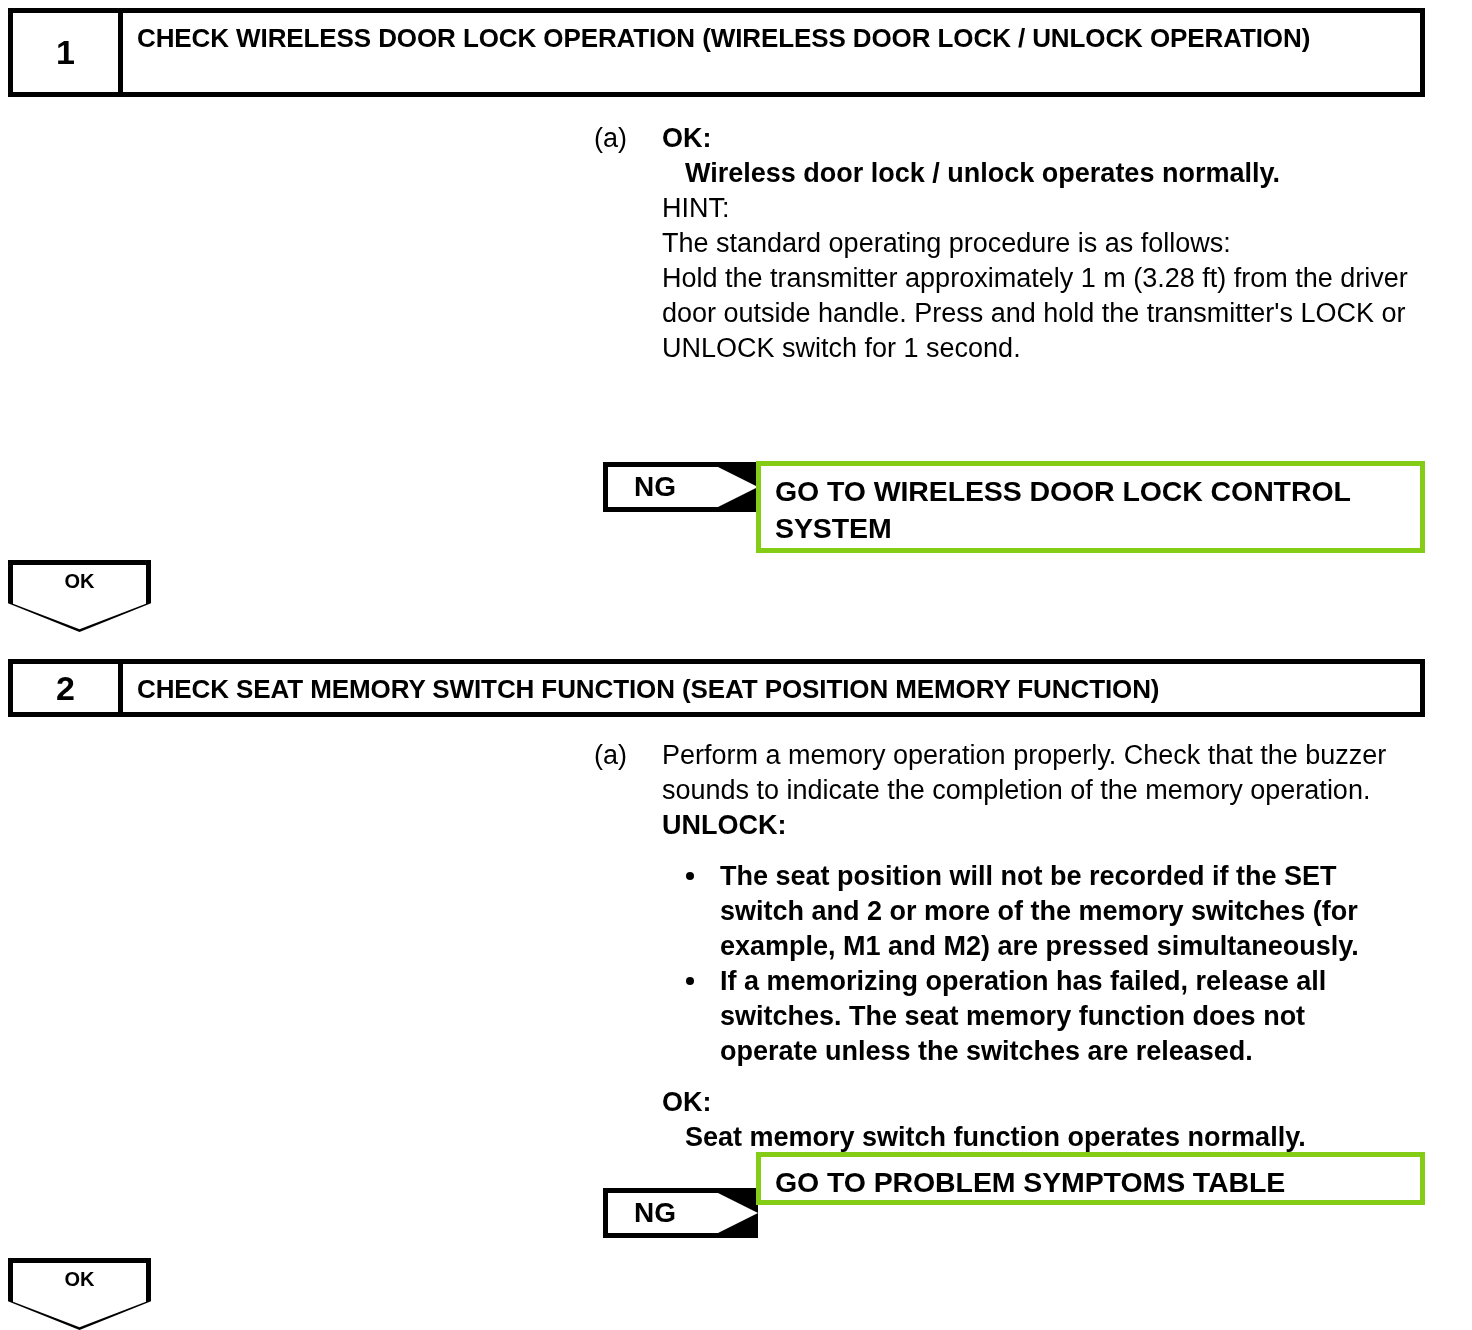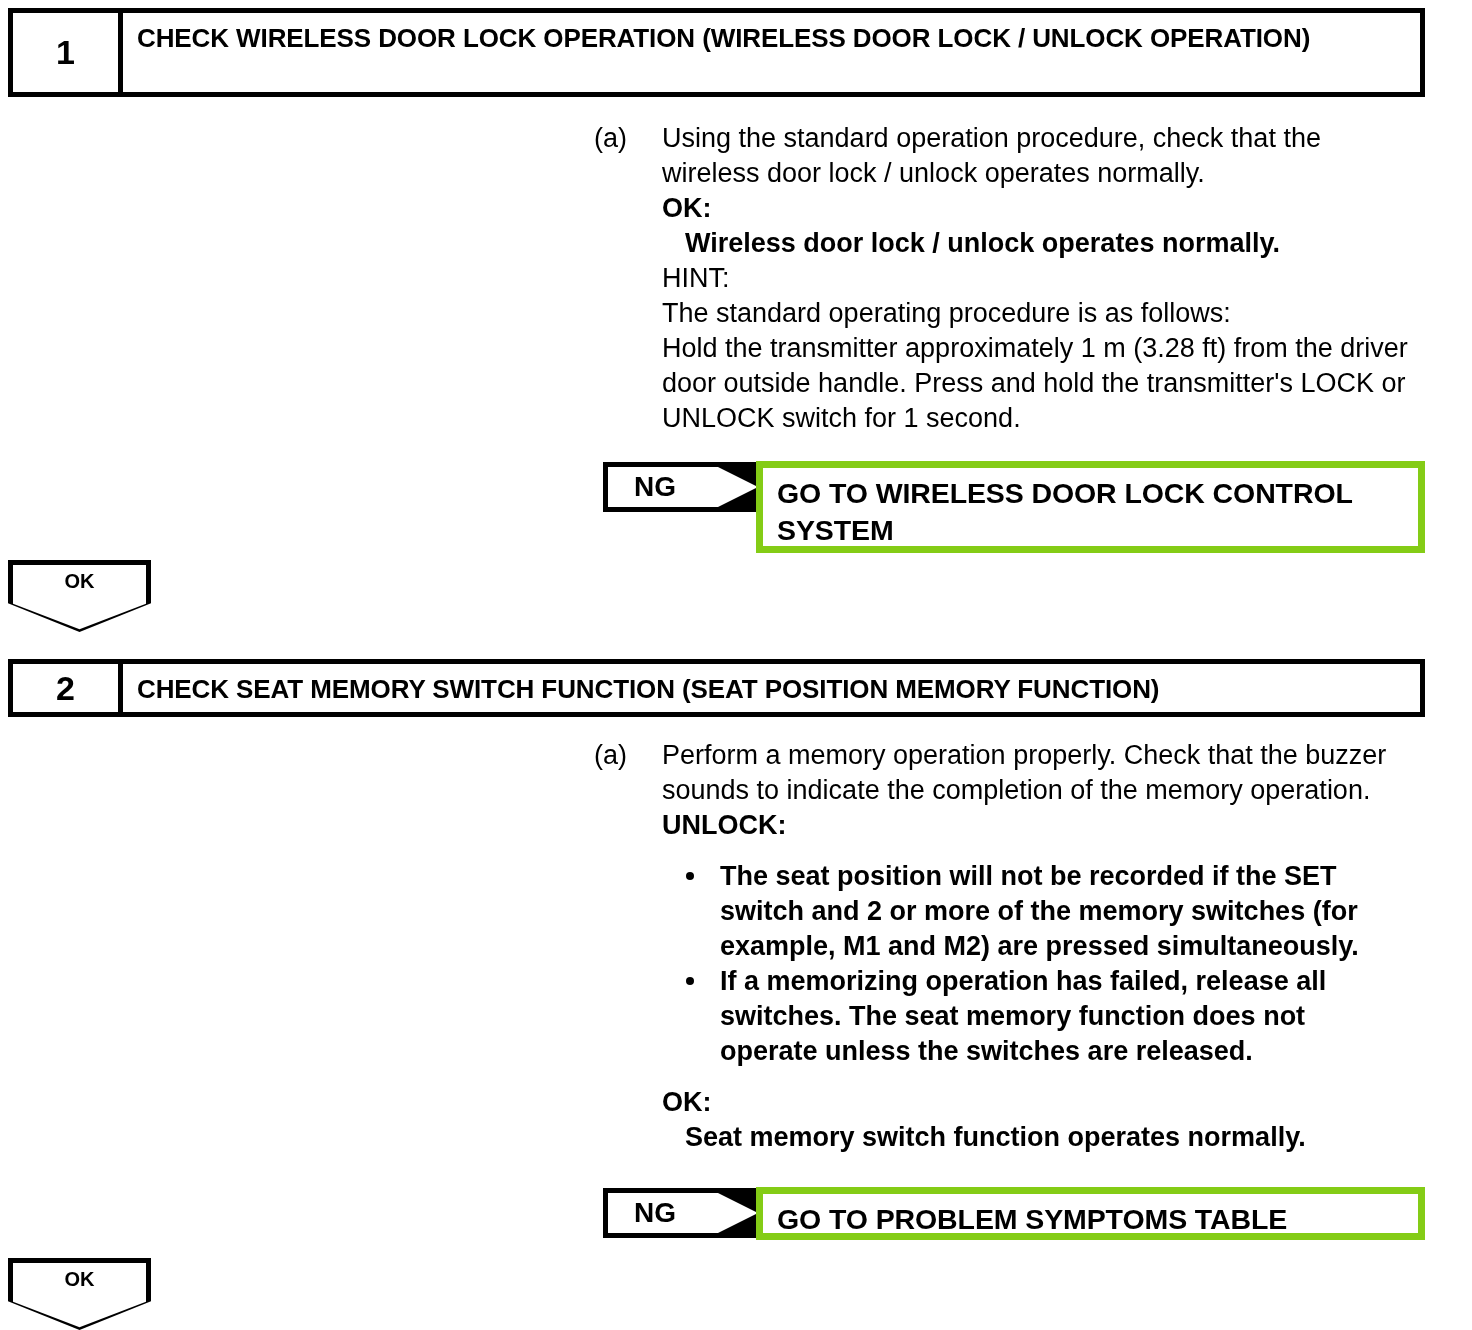--- a/index.html
+++ b/index.html
@@ -107,21 +107,21 @@
     width: 104px;
     display: flex;
     align-items: center;
     justify-content: center;
     font-size: 28px;
     font-weight: bold;
   }
   .goto-box {
     position: absolute;
     box-sizing: border-box;
-    border: 7px solid #84cc16;
+    border: 5px solid #84cc16;
     background: #fff;
     padding: 7px 10px 7px 14px;
     font-size: 28.5px;
     font-weight: bold;
     line-height: 1.30;
     letter-spacing: -0.1px;
   }
 
   
   .ok-tag {
@@ -156,21 +156,20 @@
 <body>
 
 <div class="step-box" style="left:8px; top:8px; width:1417px; height:89px;">
   <div class="step-num">1</div>
   <div class="step-title">CHECK WIRELESS DOOR LOCK OPERATION (WIRELESS DOOR LOCK / UNLOCK OPERATION)</div>
 </div>
 
 <div class="proc" style="left:594px; top:121px; width:830px;">
   <div class="proc-label">(a)</div>
   <div class="proc-body">
-    <span class="line">Using the standard operation procedure, check that the wireless door lock / unlock operates normally.</span>
     <span class="line b">OK:</span>
     <span class="line b indent-1">Wireless door lock / unlock operates normally.</span>
     <span class="line">HINT:</span>
     <span class="line">The standard operating procedure is as follows:</span>
     <span class="line">Hold the transmitter approximately 1 m (3.28 ft) from the driver door outside handle. Press and hold the transmitter's LOCK or UNLOCK switch for 1 second.</span>
   </div>
 </div>
 
 <div class="ng-tag" style="left:603px; top:462px; width:155px; height:50px;">
   <div class="shape-outer"></div>
@@ -202,19 +201,19 @@
     <span class="line b">OK:</span>
     <span class="line b indent-1">Seat memory switch function operates normally.</span>
   </div>
 </div>
 
 <div class="ng-tag" style="left:603px; top:1188px; width:155px; height:50px;">
   <div class="shape-outer"></div>
   <div class="shape-inner"></div>
   <div class="ng-label">NG</div>
 </div>
-<div class="goto-box" style="left:756px; top:1187px; width:669px; height:53px;">GO TO PROBLEM SYMPTOMS TABLE</div>
+<div class="goto-box" style="left:756px; top:1152px; width:669px; height:53px;">GO TO PROBLEM SYMPTOMS TABLE</div>
 
 <div class="ok-tag" style="left:8px; top:1258px; width:143px; height:72px;">
   <div class="pent-outer"></div>
   <div class="pent-inner"></div>
   <div class="ok-label">OK</div>
 </div>
 
 </body></html>

